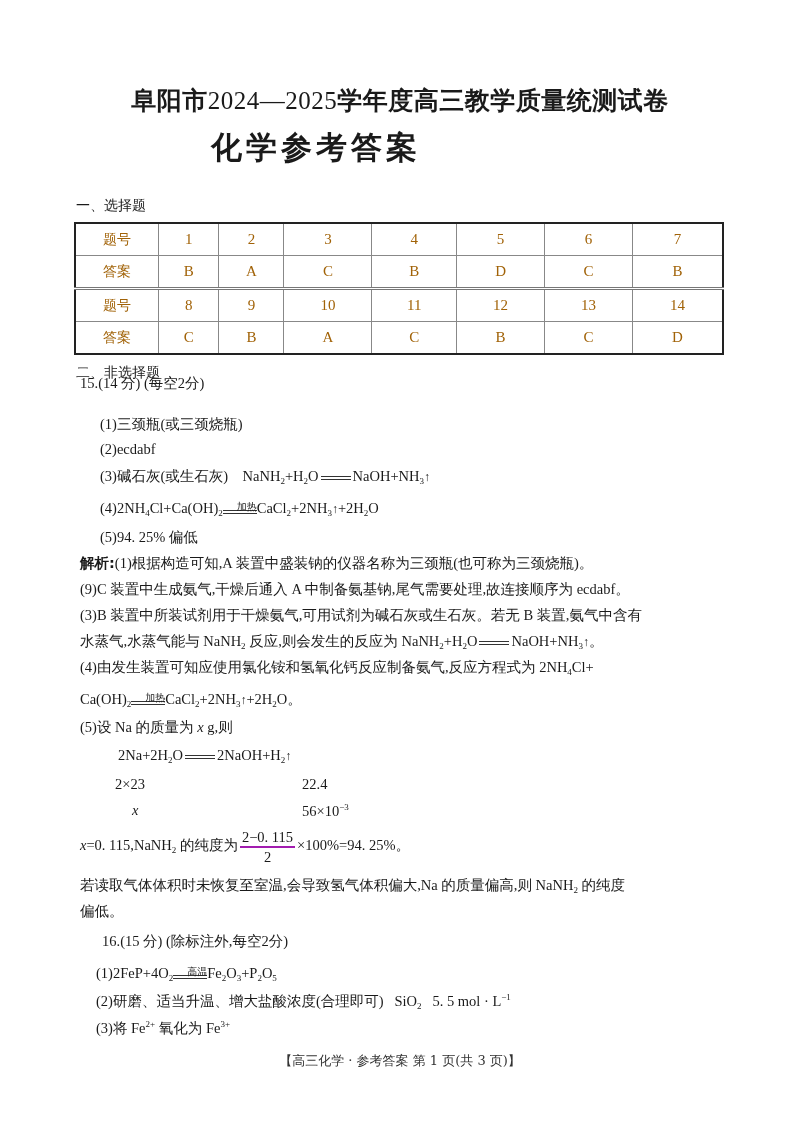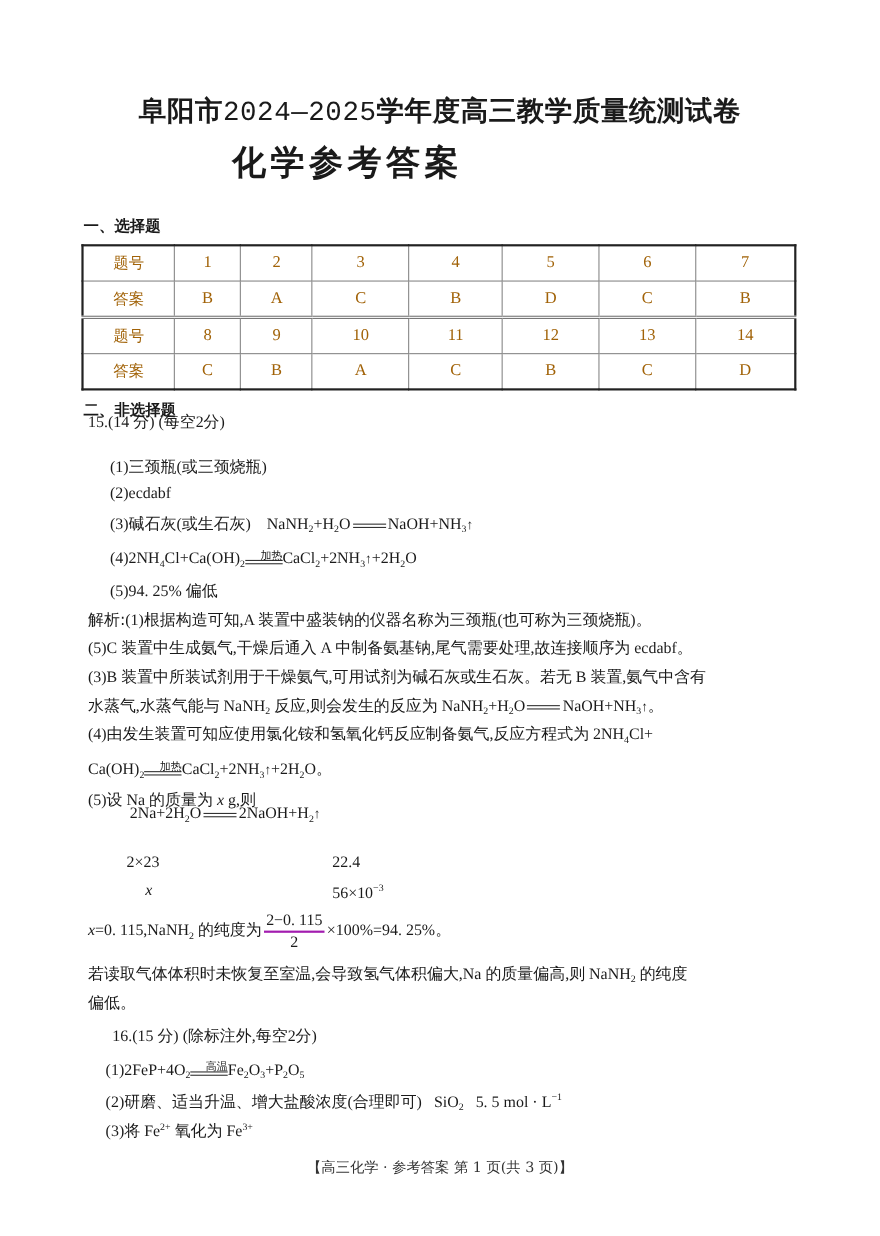--- a/index.html
+++ b/index.html
@@ -7,29 +7,29 @@
     width: 800px; height: 1124px; position: relative; overflow: hidden;
     font-family: "DejaVu Serif", "Liberation Serif", serif;
     color: #1a1a1a;
   }
   .abs { position: absolute; white-space: nowrap; }
   .title1 {
     left: 0; width: 800px; top: 84px; text-align: center;
     font-family: "DejaVu Sans", "Liberation Sans", sans-serif;
     font-size: 25px; font-weight: bold; letter-spacing: 0.5px;
   }
-  .title1 .yr { font-family: Liberation Mono, monospace; font-weight: normal; }
+  .title1 .yr { font-family: Liberation Serif, serif; font-weight: normal; }
   .title2 {
     left: 0; width: 632px; top: 127px; text-align: center;
     font-family: "DejaVu Sans", "Liberation Sans", sans-serif;
     font-size: 31px; font-weight: bold; letter-spacing: 4px;
   }
   .sec {
     font-family: "DejaVu Sans", "Liberation Sans", sans-serif;
-    font-weight: bold; font-size: 14px;
+    font-weight: normal; font-size: 14px;
   }
   table.ans {
     position: absolute; left: 74px; top: 222px; width: 650px;
     border-collapse: collapse; border: 2px solid #222;
     font-family: "Liberation Serif", "DejaVu Serif", serif; font-size: 15px;
   }
   table.ans td {
     border: 1px solid #888; height: 31px; text-align: center; padding: 0;
     color: #a16207;
   }
@@ -37,21 +37,21 @@
   table.ans tr.gap td { border-top: 3px double #777; }
   .line { font-size: 14.5px; font-family: "Liberation Serif", "DejaVu Serif", serif; }
   sub, sup { font-size: 9px; }
   sub { vertical-align: -3px; }
   sup { vertical-align: 6px; }
   .eq { display: inline-block; position: relative; width: 34px; text-align: right; vertical-align: middle; }
   .eq .bar { display: block; border-top: 1px solid #333; border-bottom: 1px solid #333; height: 2px; margin-top: 2px; }
   .eq .cond { display: block; font-size: 10px; line-height: 10px; margin-top: -12px; font-family: "DejaVu Sans", sans-serif; }
   .eqs { display: inline-block; width: 30px; border-top: 1px solid #333; border-bottom: 1px solid #333; height: 2px; vertical-align: middle; margin: 0 2px; }
   .arrow { font-size: 12px; }
-  .bold { font-weight: normal; font-family: "DejaVu Sans", sans-serif; }
+  .bold { font-weight: bold; font-family: "DejaVu Sans", sans-serif; }
   .frac { display: inline-block; text-align: center; vertical-align: middle; margin: 0 2px; }
   .frac .num { display: block; border-bottom: 2px solid #a21caf; padding: 0 2px; line-height: 18px; }
   .frac .den { display: block; line-height: 18px; }
   .footer { left: 0; width: 800px; top: 1052px; text-align: center; font-size: 13px; color: #333; }
   i.var { font-style: italic; }
 </style>
 </head>
 <body>
 
 <div class="abs title1">
@@ -116,35 +116,35 @@
   <span>NaNH<sub>2</sub>+H<sub>2</sub>O<span class="eqs"></span>NaOH+NH<sub>3</sub><span class="arrow">↑</span></span>
 </div>
 <div class="abs line" style="left:100px; top:500px;">
   <span>(4)</span>2NH<sub>4</sub>Cl+Ca(OH)<sub>2</sub><span class="eq"><span class="bar"></span><span class="cond">加热</span></span>CaCl<sub>2</sub>+2NH<sub>3</sub><span class="arrow">↑</span>+2H<sub>2</sub>O
 </div>
 <div class="abs line" style="left:100px; top:528px;">(5)94. 25%    偏低</div>
 
 <div class="abs line" style="left:80px; top:554px;">
   <span class="bold">解析:</span><span>(1)根据构造可知,A 装置中盛装钠的仪器名称为三颈瓶(也可称为三颈烧瓶)。</span>
 </div>
-<div class="abs line" style="left:80px; top:580px;">(5)C 装置中生成氨气,干燥后通入 A 中制备氨基钠,尾气需要处理,故连接顺序为 ecdabf。</div>
+<div class="abs line" style="left:80px; top:580px;">(9)C 装置中生成氨气,干燥后通入 A 中制备氨基钠,尾气需要处理,故连接顺序为 ecdabf。</div>
 <div class="abs line" style="left:80px; top:606px;">(3)B 装置中所装试剂用于干燥氨气,可用试剂为碱石灰或生石灰。若无 B 装置,氨气中含有</div>
 <div class="abs line" style="left:80px; top:632px;">
   <span>水蒸气,水蒸气能与 NaNH</span><sub>2</sub><span> 反应,则会发生的反应为 </span>NaNH<sub>2</sub>+H<sub>2</sub>O<span class="eqs"></span>NaOH+NH<sub>3</sub><span class="arrow">↑</span>。
 </div>
 <div class="abs line" style="left:80px; top:658px;">
   <span>(4)由发生装置可知应使用氯化铵和氢氧化钙反应制备氨气,反应方程式为 2NH</span><sub>4</sub>Cl+
 </div>
 <div class="abs line" style="left:80px; top:690px;">
   Ca(OH)<sub>2</sub><span class="eq"><span class="bar"></span><span class="cond">加热</span></span>CaCl<sub>2</sub>+2NH<sub>3</sub><span class="arrow">↑</span>+2H<sub>2</sub>O。
 </div>
 <div class="abs line" style="left:80px; top:718px;">
   <span>(5)设 Na 的质量为 </span><i class="var">x</i><span> g,则</span>
 </div>
-<div class="abs line" style="left:118px; top:732px;">
+<div class="abs line" style="left:118px; top:747px;">
   2Na+2H<sub>2</sub>O<span class="eqs"></span>2NaOH+H<sub>2</sub><span class="arrow">↑</span>
 </div>
 <div class="abs line" style="left:115px; top:776px;">2×23</div>
 <div class="abs line" style="left:302px; top:776px;">22.4</div>
 <div class="abs line" style="left:132px; top:802px;"><i class="var">x</i></div>
 <div class="abs line" style="left:302px; top:802px;">
   <span>56×10</span><sup>−3</sup>
 </div>
 <div class="abs line" style="left:80px; top:828px;">
   <i class="var">x</i><span>=0. 115,NaNH</span><sub>2</sub><span> 的纯度为</span><span class="frac"><span class="num">2−0. 115</span><span class="den">2</span></span><span>×100%=94. 25%。</span>

